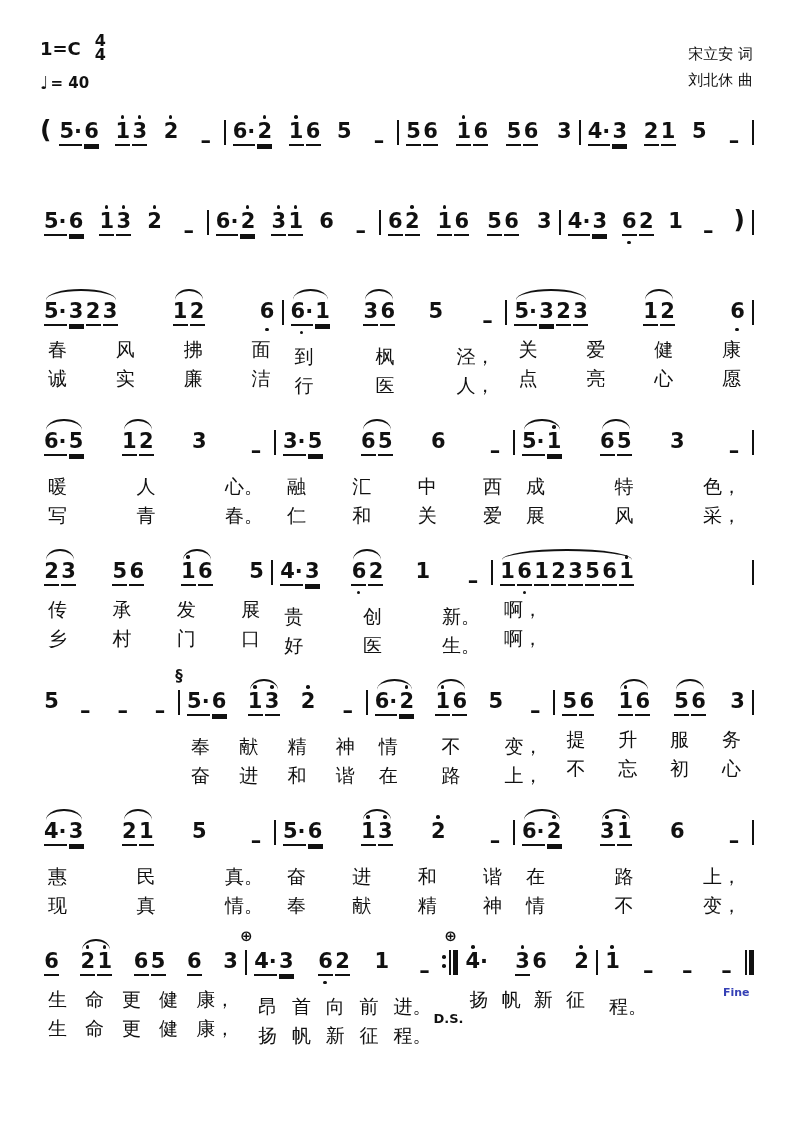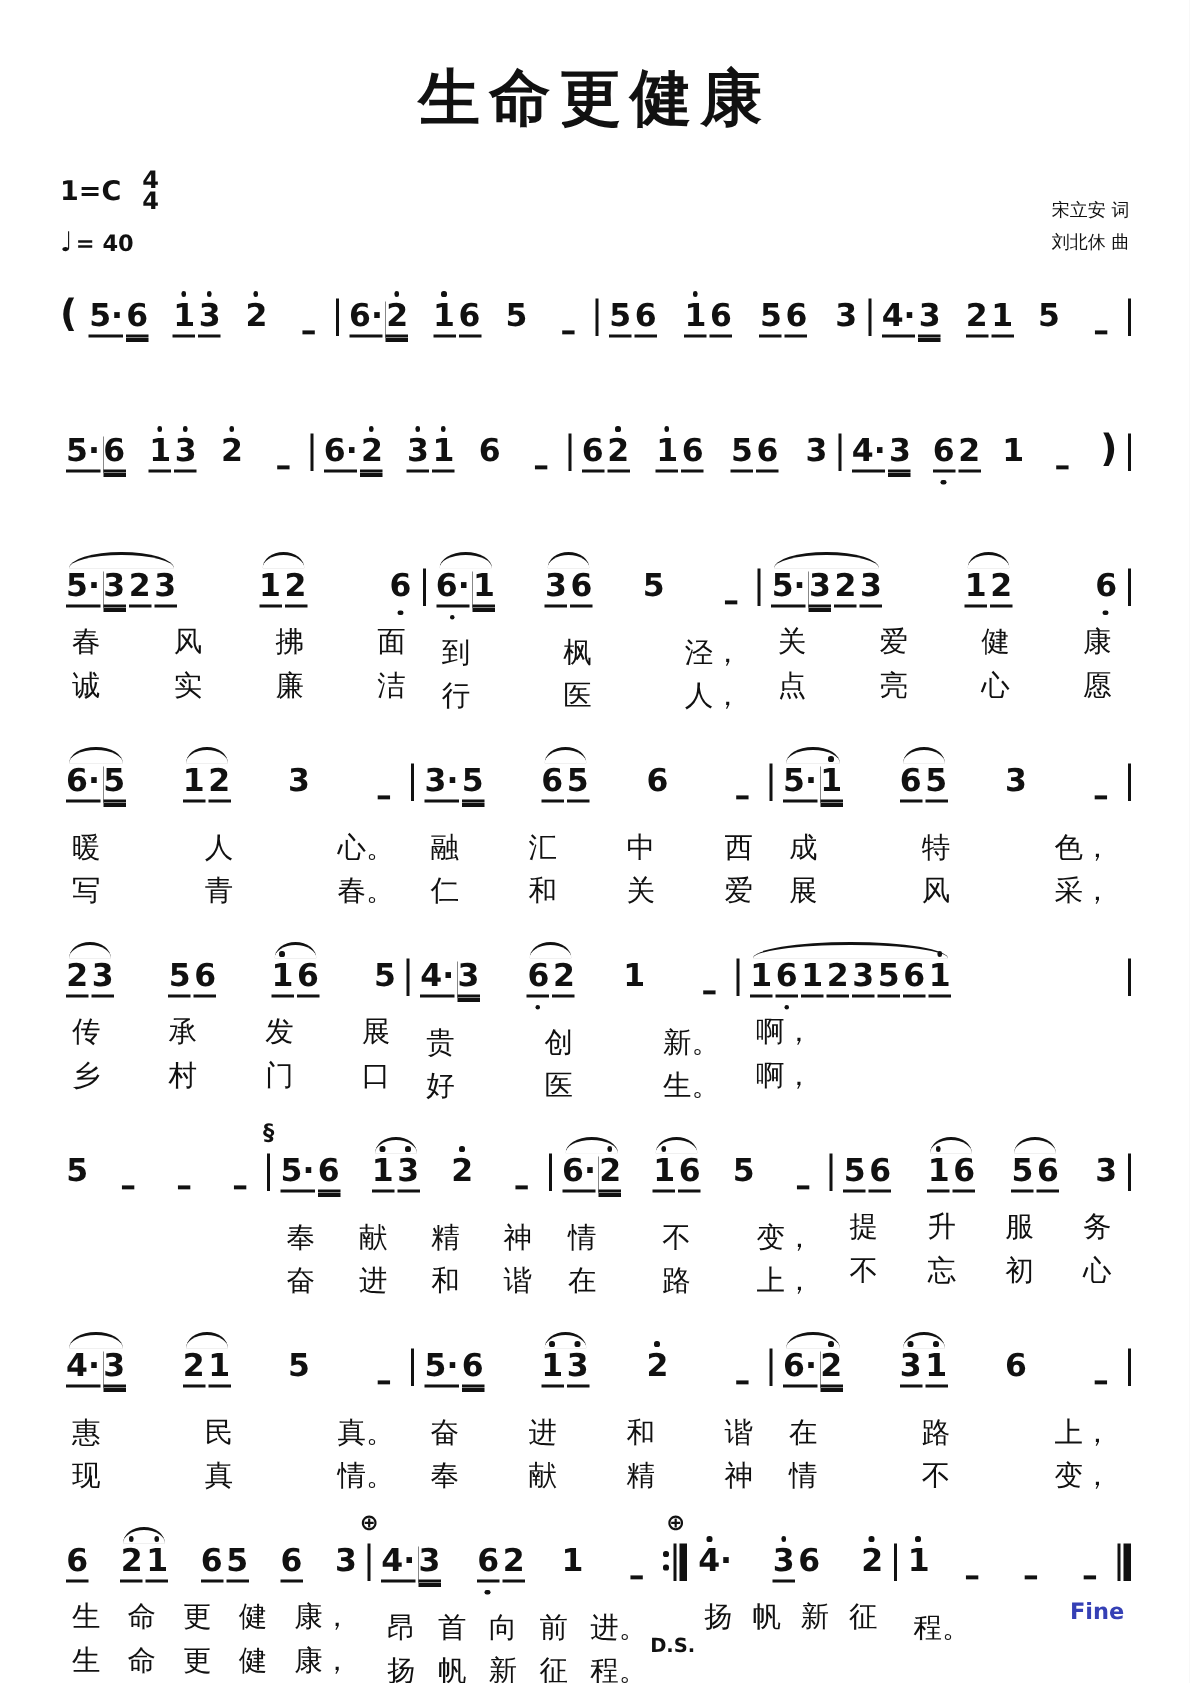--- a/index.html
+++ b/index.html
@@ -8,21 +8,21 @@
          font-family:"DejaVu Sans","Liberation Sans",sans-serif;overflow:hidden;}
   
   .title{text-align:center;font-size:41px;font-weight:700;letter-spacing:6px;margin:4px 0 20px 0;}
   .meta-row{display:flex;justify-content:space-between;align-items:flex-end;margin:0 2px 16px 2px;}
   .key-block{font-weight:700;}
   .key-line{font-size:18px;display:flex;align-items:center;}
   .frac{display:inline-flex;flex-direction:column;align-items:center;margin-left:14px;
         font-size:16px;line-height:14px;font-weight:700;}
   .tempo{margin-top:10px;font-size:15px;font-weight:700;display:flex;align-items:center;}
   .tempo .tnote{font-size:18px;margin-right:2px;}
-  .credits{text-align:right;font-size:12px;line-height:1.75;margin-left:32px;}
+  .credits{text-align:right;font-size:15px;line-height:1.75;margin-left:32px;}
   
   .line{display:flex;align-items:flex-start;margin-bottom:37px;}
   .line.has-lyr{margin-bottom:19px;}
   .meas{position:relative;display:flex;flex-direction:column;min-width:0;}
   .nrow{display:flex;justify-content:space-between;align-items:flex-start;padding:0 4px;}
   .grp{display:flex;position:relative;padding:10px 1px 9px 1px;}
   .grp.slur::before{content:"";position:absolute;top:0px;left:4px;right:4px;height:9px;
        border-top:2px solid #111;border-radius:50% 50% 0 0 / 100% 100% 0 0;}
   .note{position:relative;margin:0 1px;}
   .num{display:block;min-width:15px;text-align:center;font-weight:700;font-size:21px;line-height:24px;}
@@ -43,27 +43,26 @@
   .bar-mark{position:absolute;top:-12px;left:50%;transform:translateX(-50%);
        font-size:15px;font-weight:700;}
   .rep{display:flex;gap:2.5px;margin-top:11px;height:25px;align-items:stretch;}
   .rep .thin{display:block;width:2px;background:#111;}
   .rep .thick{display:block;width:5px;background:#111;}
   .rdots{display:block;width:4px;position:relative;}
   .rdots::before,.rdots::after{content:"";position:absolute;left:0;width:3.5px;height:3.5px;
        border-radius:50%;background:#111;}
   .rdots::before{top:5px;} .rdots::after{top:14px;}
   .ds-mark{position:absolute;right:-22px;top:72px;font-size:13px;font-weight:600;}
-  .fine-mark{position:absolute;right:-6px;top:47px;font-size:15px;font-weight:600;color:#3540b5;}
+  .fine-mark{position:absolute;right:-6px;top:47px;font-size:11px;font-weight:600;color:#3540b5;}
 </style>
 </head>
 <body>
 
 <div class="sheet">
-  <div class="title">生命更健康</div>
 
   <div class="meta-row">
     <div class="key-block">
       <div class="key-line">
         <span>1=C</span>
         <span class="frac">
           <span>4</span>
           <span>4</span>
         </span>
       </div>

